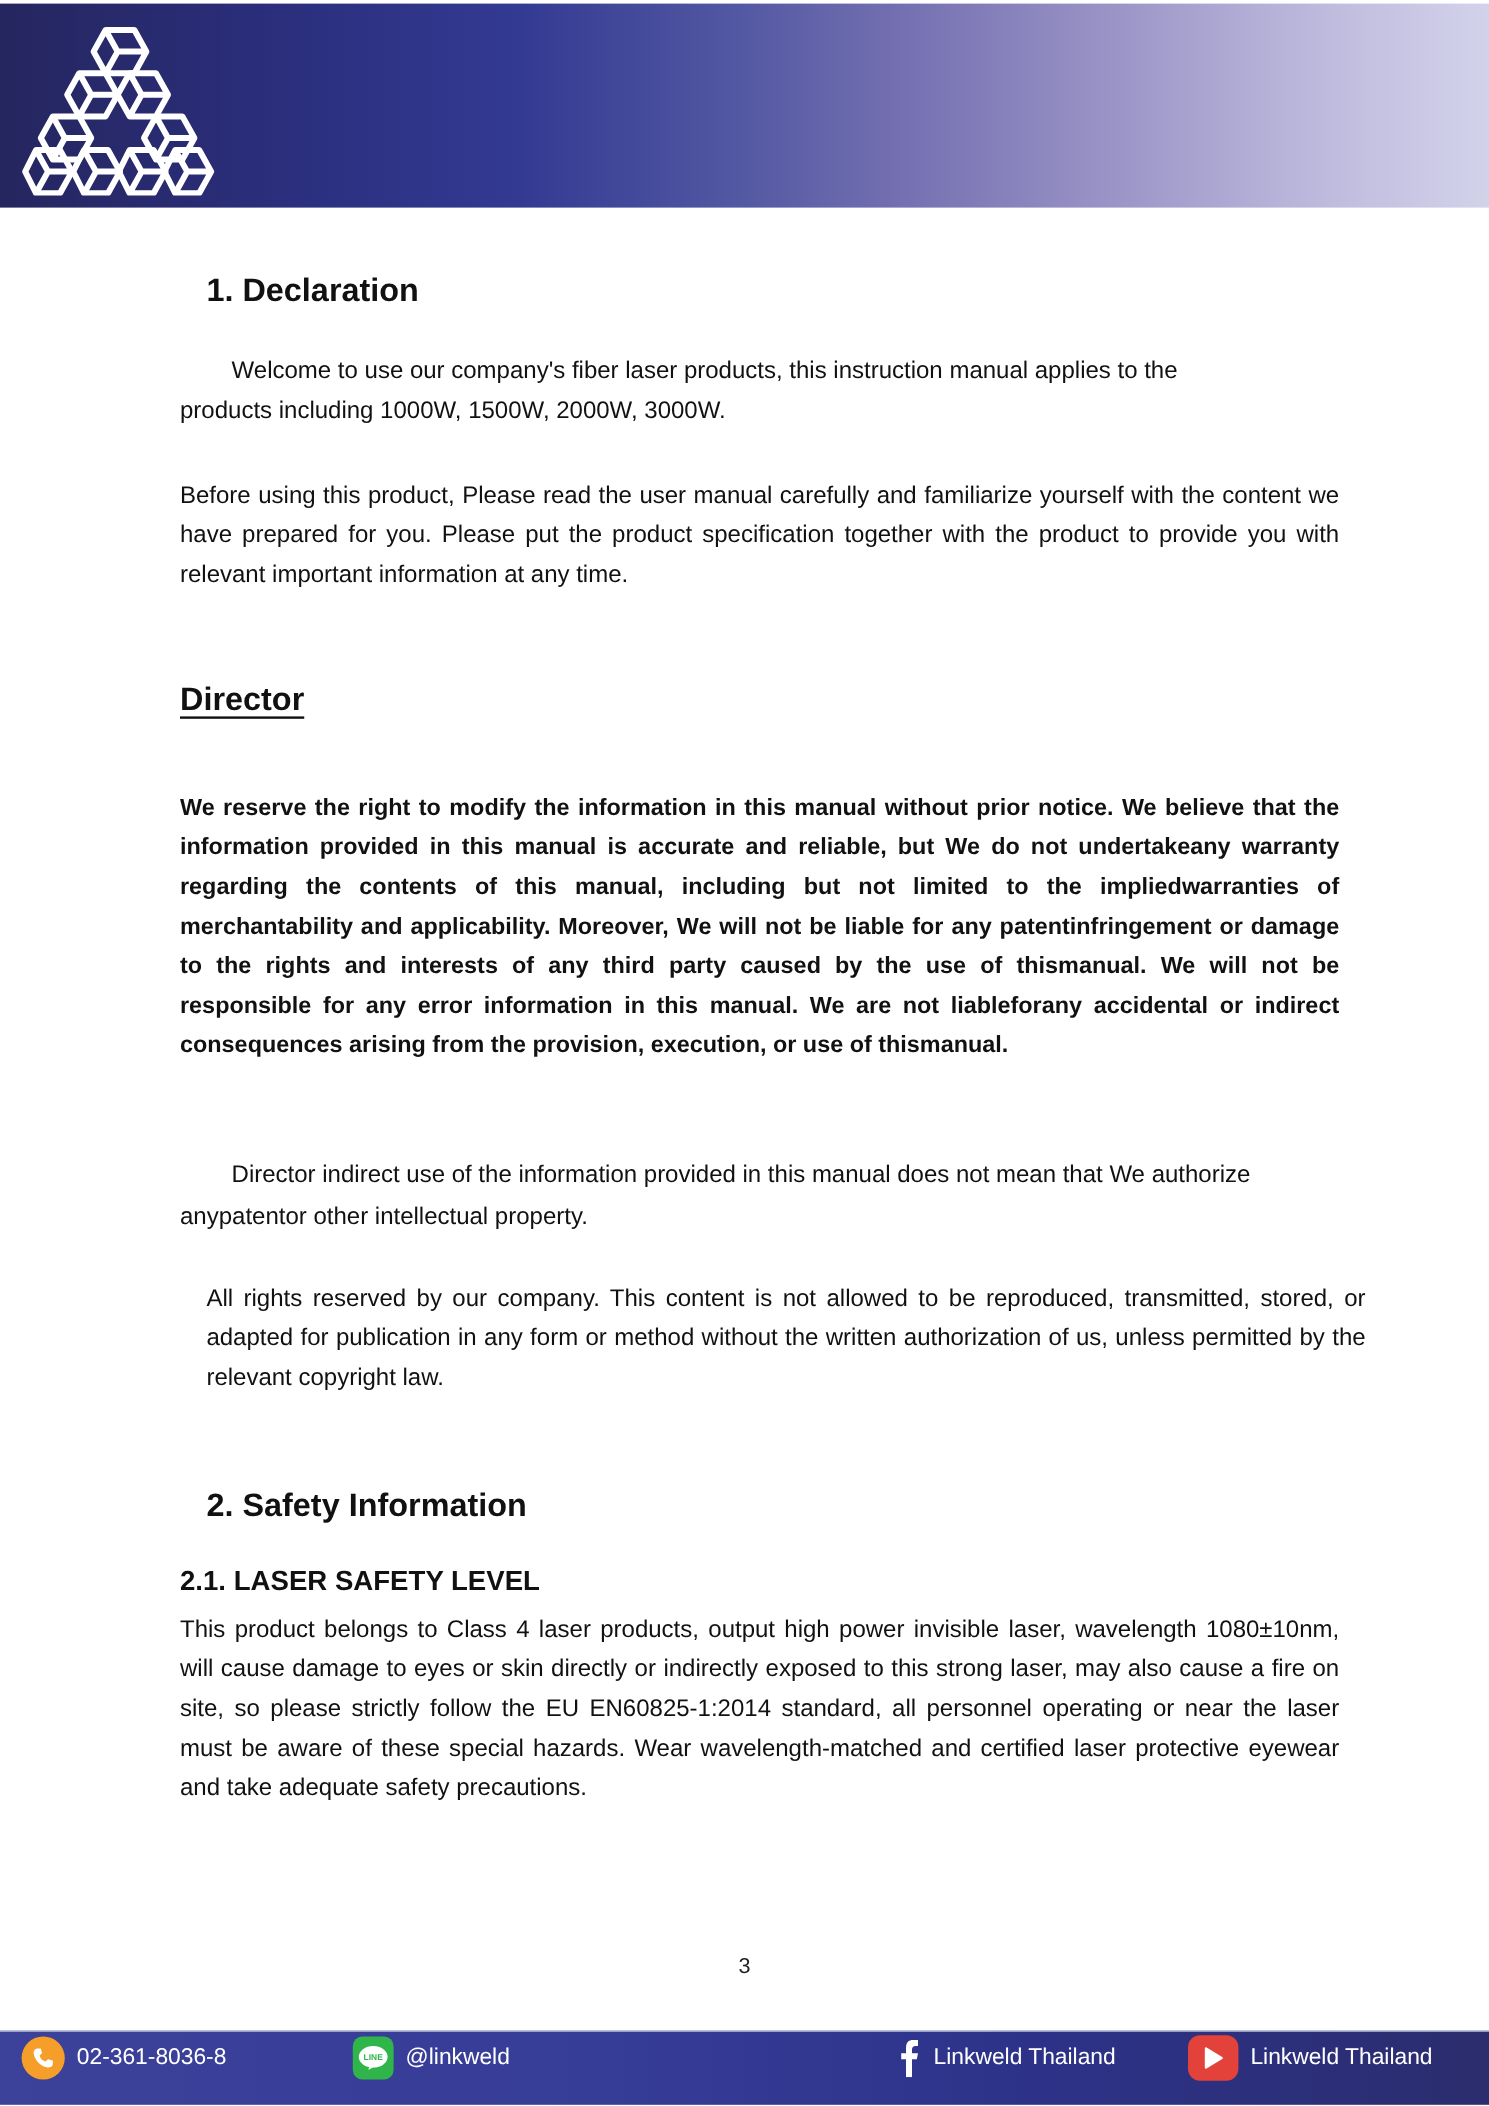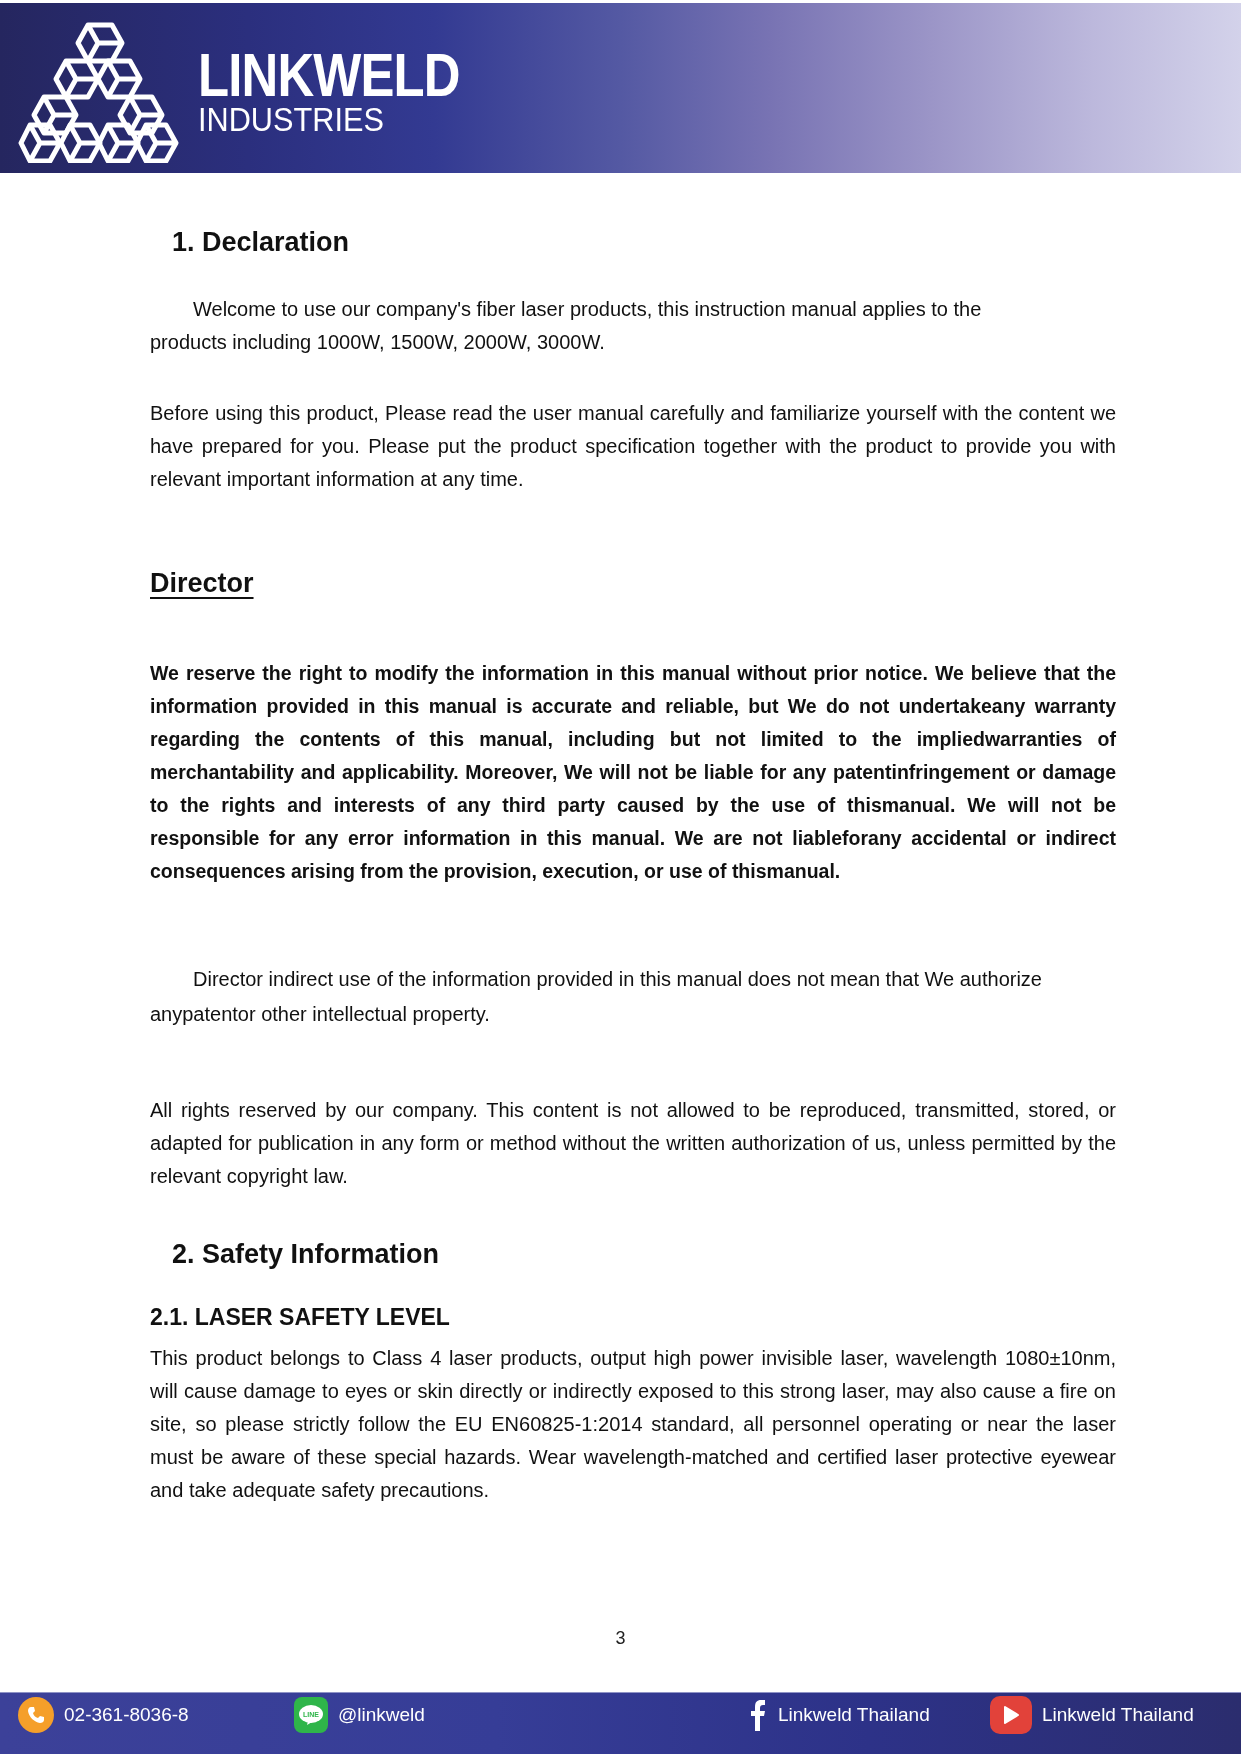--- a/index.html
+++ b/index.html
@@ -62,39 +62,35 @@
     <path d="M90 40 L112 40 L122 58 L112 76 L90 76 L80 58 Z M90 40 L100 58 L122 58 M100 58 L90 76"></path>
 
     <path d="M26 76 L48 76 L58 94 L48 112 L26 112 L16 94 Z M26 76 L36 94 L58 94 M36 94 L26 112"></path>
     <path d="M112 76 L134 76 L144 94 L134 112 L112 112 L102 94 Z M112 76 L122 94 L144 94 M122 94 L112 112"></path>
 
     <path d="M12 104 L32 104 L42 122 L32 140 L12 140 L3 122 Z M12 104 L22 122 L42 122 M22 122 L12 140"></path>
     <path d="M52 104 L72 104 L82 122 L72 140 L52 140 L43 122 Z M52 104 L62 122 L82 122 M62 122 L52 140"></path>
     <path d="M90 104 L110 104 L120 122 L110 140 L90 140 L81 122 Z M90 104 L100 122 L120 122 M100 122 L90 140"></path>
     <path d="M128 104 L148 104 L158 122 L148 140 L128 140 L119 122 Z M128 104 L138 122 L158 122 M138 122 L128 140"></path>
   </svg>
-  <div class="logo-text">
-    <span class="logo-name">LINKWELD</span>
-    <span class="logo-sub">INDUSTRIES</span>
-  </div>
 </div>
 
 <div class="h1" style="left:172px; top:227px;">1. Declaration</div>
 
 <div class="p indent" style="top:293px; width:900px;">Welcome to use our company's fiber laser products, this instruction manual applies to the products including 1000W, 1500W, 2000W, 3000W.</div>
 
 <div class="p last-left" style="top:397px; line-height:33px;">Before using this product, Please read the user manual carefully and familiarize yourself with the content we have prepared for you. Please put the product specification together with the product to provide you with relevant important information at any time.</div>
 
 <div class="attention">Director</div>
 
 <div class="p bold last-left" style="top:657px; line-height:33px; font-size:19.5px;">We reserve the right to modify the information in this manual without prior notice. We believe that the information provided in this manual is accurate and reliable, but We do not undertakeany warranty regarding the contents of this manual, including but not limited to the impliedwarranties of merchantability and applicability. Moreover, We will not be liable for any patentinfringement or damage to the rights and interests of any third party caused by the use of thismanual. We will not be responsible for any error information in this manual. We are not liableforany accidental or indirect consequences arising from the provision, execution, or use of thismanual.</div>
 
 <div class="p indent" style="top:962px; line-height:35px; width:950px;">Director indirect use of the information provided in this manual does not mean that We authorize anypatentor other intellectual property.</div>
 
-<div class="p last-left" style="top:1094px; line-height:33px;">All rights reserved by our company. This content is not allowed to be reproduced, transmitted, stored, or adapted for publication in any form or method without the written authorization of us, unless permitted by the relevant copyright law.</div>
+<div class="p last-left" style="top:1066px; line-height:33px;margin-left:22px;">All rights reserved by our company. This content is not allowed to be reproduced, transmitted, stored, or adapted for publication in any form or method without the written authorization of us, unless permitted by the relevant copyright law.</div>
 
 <div class="h1" style="left:172px; top:1239px;">2. Safety Information</div>
 
 <div class="h2">2.1. LASER SAFETY LEVEL</div>
 
 <div class="p last-left" style="top:1342px; line-height:33px;">This product belongs to Class 4 laser products, output high power invisible laser, wavelength 1080±10nm, will cause damage to eyes or skin directly or indirectly exposed to this strong laser, may also cause a fire on site, so please strictly follow the EU EN60825-1:2014 standard, all personnel operating or near the laser must be aware of these special hazards. Wear wavelength-matched and certified laser protective eyewear and take adequate safety precautions.</div>
 
 <div class="page-num">3</div>
 
 <div class="footer">

